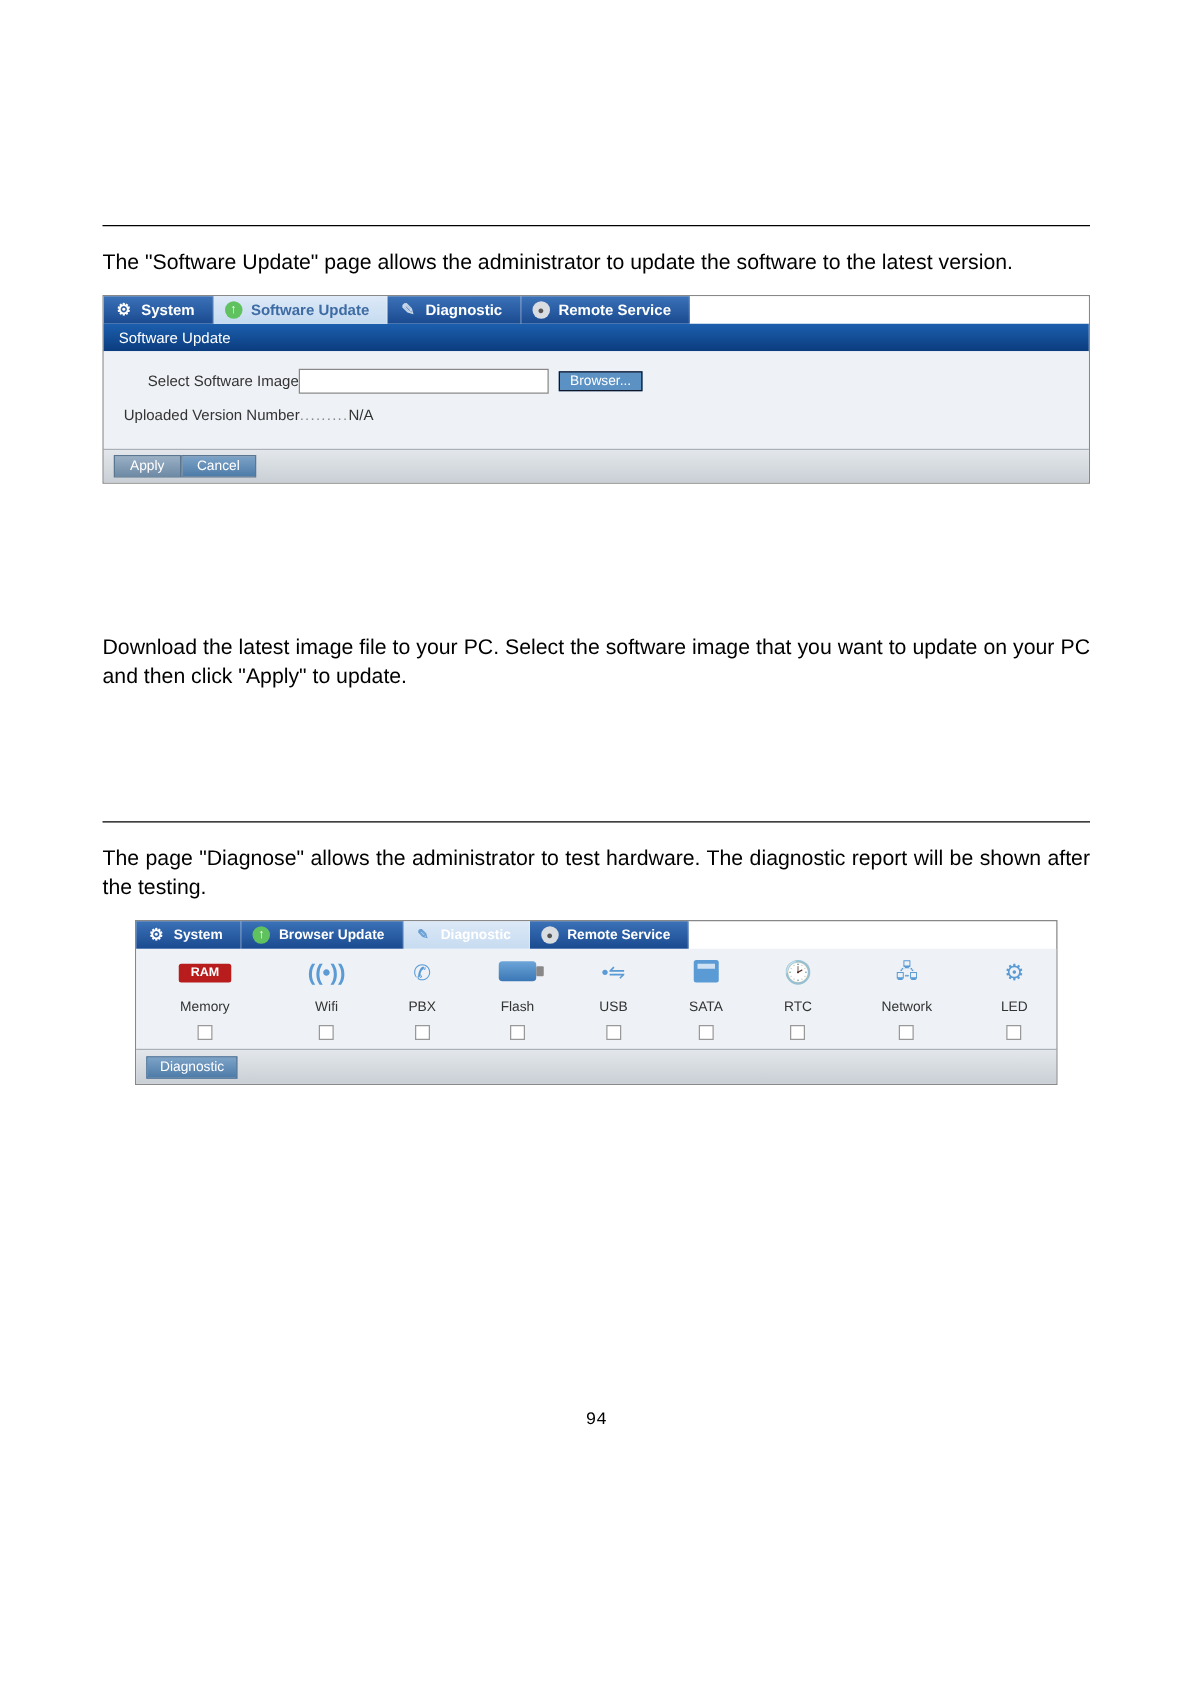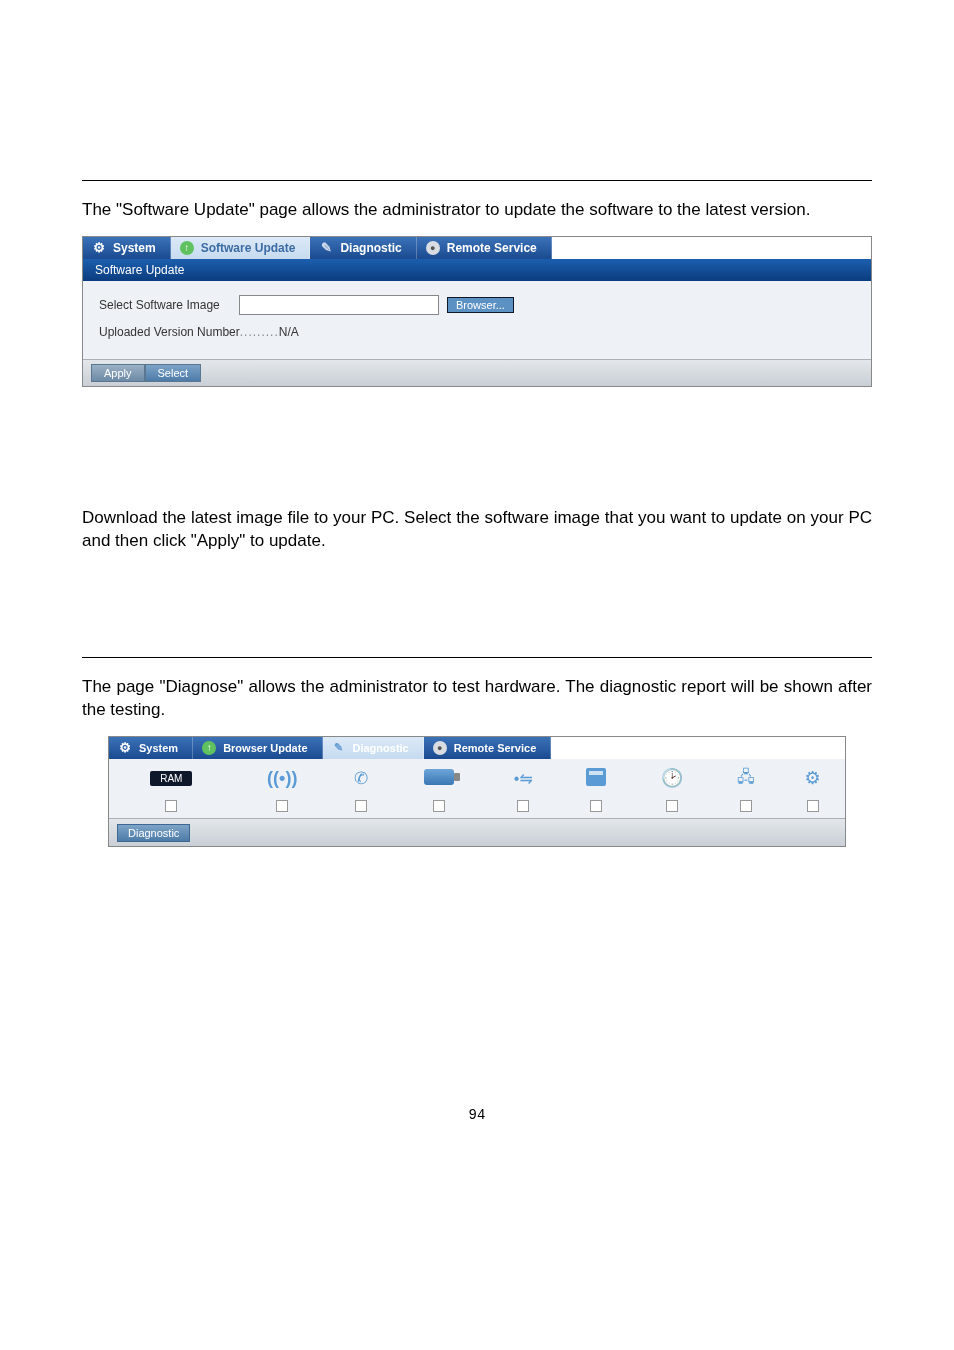--- a/index.html
+++ b/index.html
@@ -70,21 +70,21 @@
     background: #eef2f6;
     padding: 14px 16px 10px 16px;
     font-size: 12px;
     color: #333;
   }
   .sw-row {
     display: flex;
     align-items: center;
     margin-bottom: 10px;
   }
-  .sw-label { width: 140px; }
+  .sw-label { width: 140px; text-align: right; }
   .sw-input {
     width: 200px; height: 20px;
     border: 1px solid #888;
     background: #fff;
     margin-right: 8px;
   }
   .btn-browser {
     background: #5c91c3;
     color: #fff;
     border: 1px solid #0f172a;
@@ -136,22 +136,22 @@
     font-size:11px;
     color:#333;
     text-align:center;
   }
   .diag-table td {
     padding: 4px 6px;
   }
   .diag-icon-row td { padding-top:6px; }
   .ram-icon {
     display:inline-block;
-    background:#0f172a; color:#fff;
-    padding:2px 10px; font-size:10px; font-weight:normal;
+    background:#b91c1c; color:#fff;
+    padding:2px 10px; font-size:10px; font-weight:bold;
     border-radius:2px;
   }
   .wifi-icon { color:#5b9bd5; font-size:18px; font-weight:bold; }
   .pbx-icon { color:#5b9bd5; font-size:17px; }
   .flash-icon { display:inline-block; width:30px; height:16px;
     background: linear-gradient(to bottom,#6da5d8,#3a77b5);
     border-radius:3px; position:relative; }
   .flash-icon::after{content:"";position:absolute;right:-6px;top:4px;width:6px;height:8px;background:#888;border-radius:1px;}
   .usb-icon { color:#5b9bd5; font-size:16px; }
   .sata-icon { display:inline-block;width:20px;height:18px;background:#5b9bd5;border-radius:2px;position:relative;}
@@ -219,21 +219,21 @@
       <button class="btn-browser">Browser...</button>
     </div>
     <div class="sw-row">
       <span>Uploaded Version Number</span>
       <span class="dotted"> ......... </span>
       <span>N/A</span>
     </div>
   </div>
   <div class="action-bar">
     <button class="btn-action">Apply</button>
-    <button class="btn-action btn-cancel">Select</button>
+    <button class="btn-action btn-cancel">Cancel</button>
   </div>
 </div>
 
 <div style="height:110px"></div>
 <p class="body-text">Download the latest image file to your PC. Select the software image that you want to update on your PC and then click "Apply" to update.</p>
 
 <div class="section-spacer-med"></div>
 
 <hr class="hr-line">
 <p class="body-text">The page "Diagnose" allows the administrator to test hardware. The diagnostic report will be shown after the testing.</p>
@@ -270,20 +270,31 @@
           <td><span class="wifi-icon">((•))</span></td>
           <td><span class="pbx-icon">✆</span></td>
           <td><span class="flash-icon"></span></td>
           <td><span class="usb-icon">•⇋</span></td>
           <td><span class="sata-icon"></span></td>
           <td><span class="rtc-icon">🕑</span></td>
           <td><span class="net-icon">🖧</span></td>
           <td><span class="led-icon">⚙</span></td>
         </tr>
         <tr>
+          <td>Memory</td>
+          <td>Wifi</td>
+          <td>PBX</td>
+          <td>Flash</td>
+          <td>USB</td>
+          <td>SATA</td>
+          <td>RTC</td>
+          <td>Network</td>
+          <td>LED</td>
+        </tr>
+        <tr>
           <td><span class="diag-check"></span></td>
           <td><span class="diag-check"></span></td>
           <td><span class="diag-check"></span></td>
           <td><span class="diag-check"></span></td>
           <td><span class="diag-check"></span></td>
           <td><span class="diag-check"></span></td>
           <td><span class="diag-check"></span></td>
           <td><span class="diag-check"></span></td>
           <td><span class="diag-check"></span></td>
         </tr>

